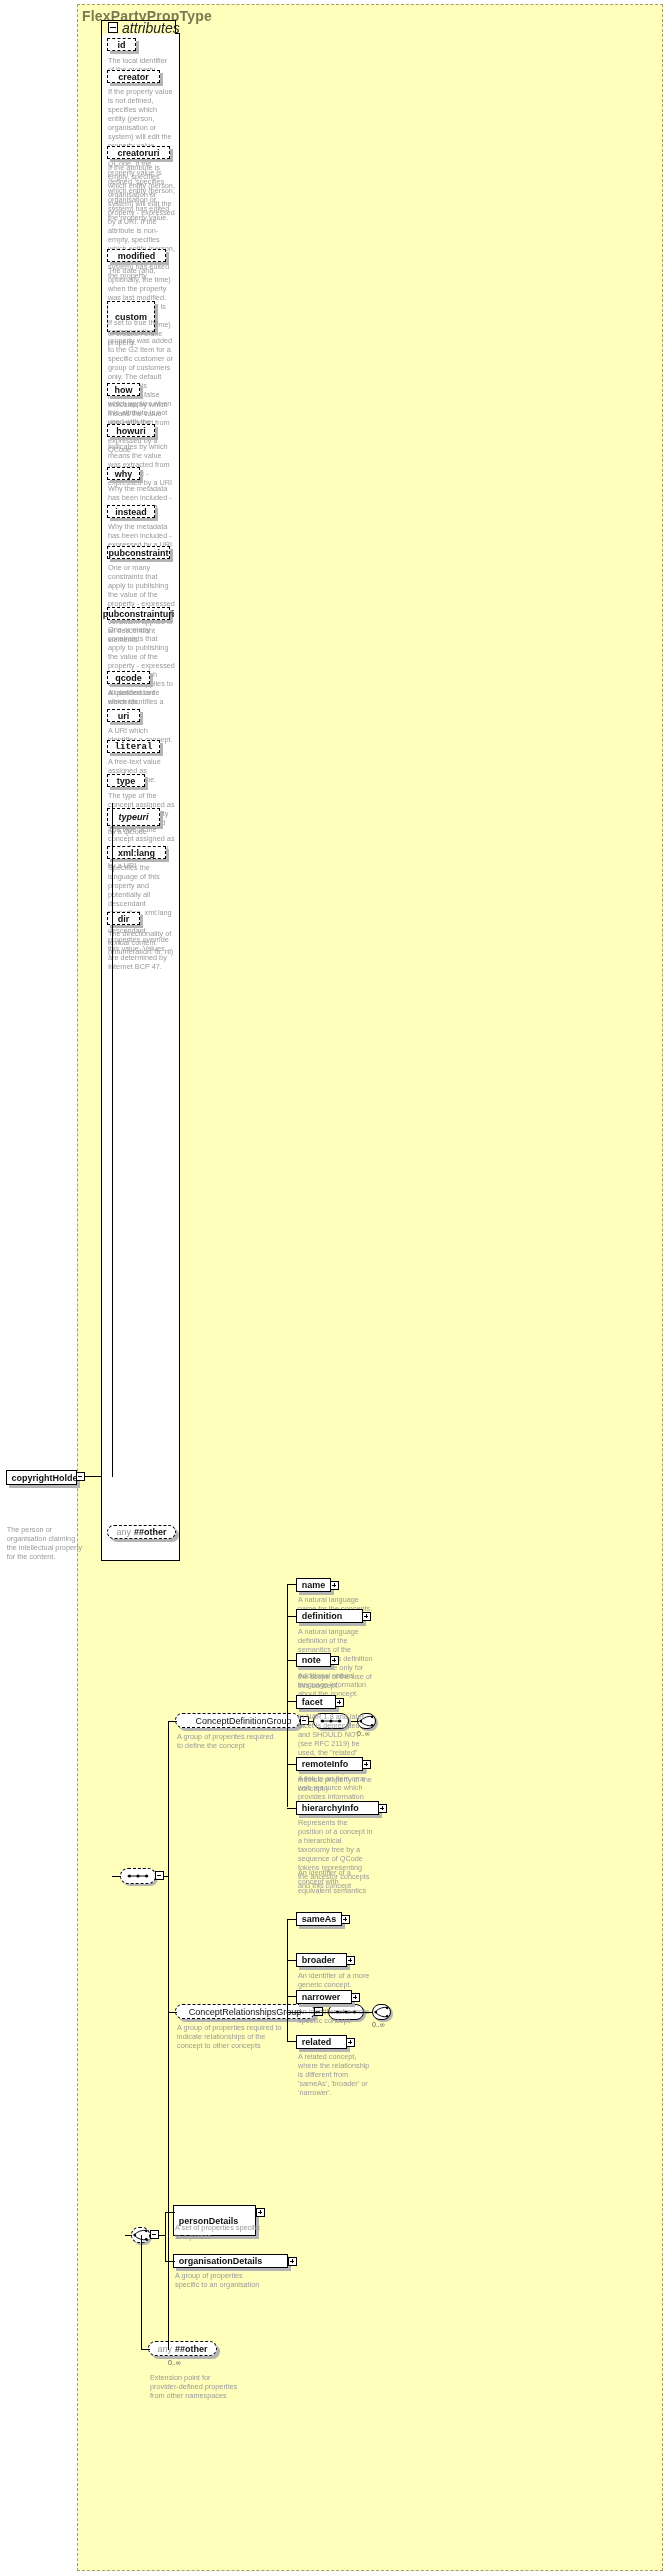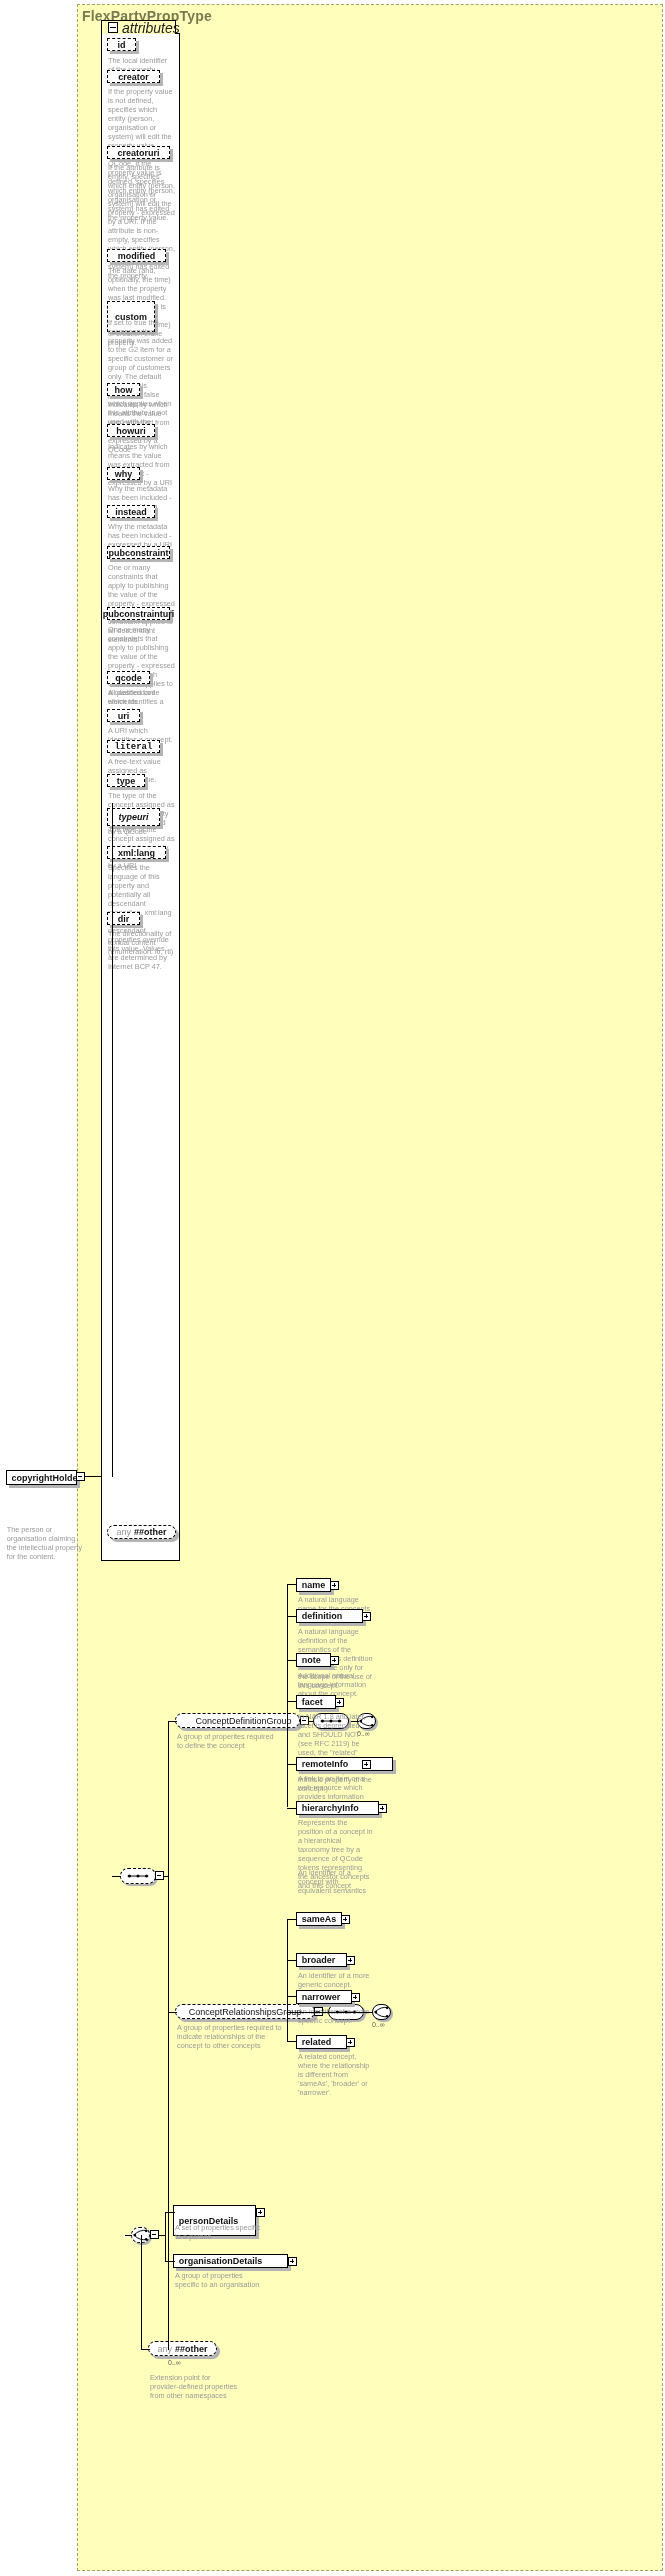--- a/index.html
+++ b/index.html
@@ -313,21 +313,21 @@
       <div class="ln h" style="left: 287px; top: 1660px; width: 9.6px;"></div>
       <div class="el" style="left: 296px; top: 1695px; width: 40px; height: 14.4px;">
         <div class="shadow"></div>
         <div class="body">
           <span class="nm">facet</span>
         </div>
       </div>
       <div class="exp plus" style="left: 335px; top: 1698px;"></div>
       <div class="doc" style="left: 298px; top: 1712px; width: 75px;">In NAR 1.8 and later, facet is deprecated and SHOULD NOT (see RFC 2119) be used, the "related" property should be used instead (was an intrinsic property of the concept.)</div>
       <div class="ln h" style="left: 287px; top: 1701px; width: 9.6px;"></div>
-      <div class="el" style="left: 296px; top: 1757px; width: 67px; height: 14.4px; padding-left: 30px;">
+      <div class="el" style="left: 296px; top: 1757px; width: 67px; height: 14.4px;">
         <div class="shadow"></div>
         <div class="body">
           <span class="nm">remoteInfo</span>
         </div>
       </div>
       <div class="exp plus" style="left: 362px; top: 1760px;"></div>
       <div class="doc" style="left: 298px; top: 1774px; width: 75px;">A link to an item or a web resource which provides information about the concept</div>
       <div class="ln h" style="left: 287px; top: 1764px; width: 9.6px;"></div>
       <div class="el" style="left: 296px; top: 1801px; width: 83px; height: 14.4px;">
         <div class="shadow"></div>

